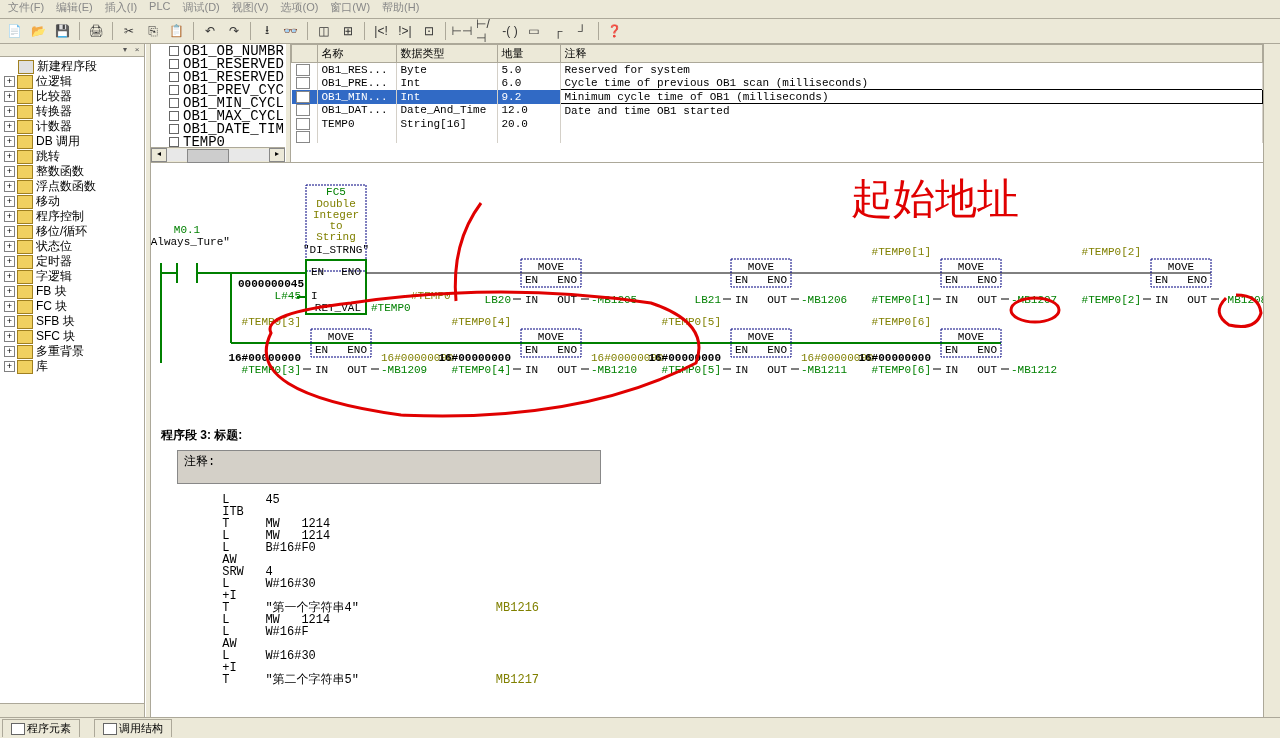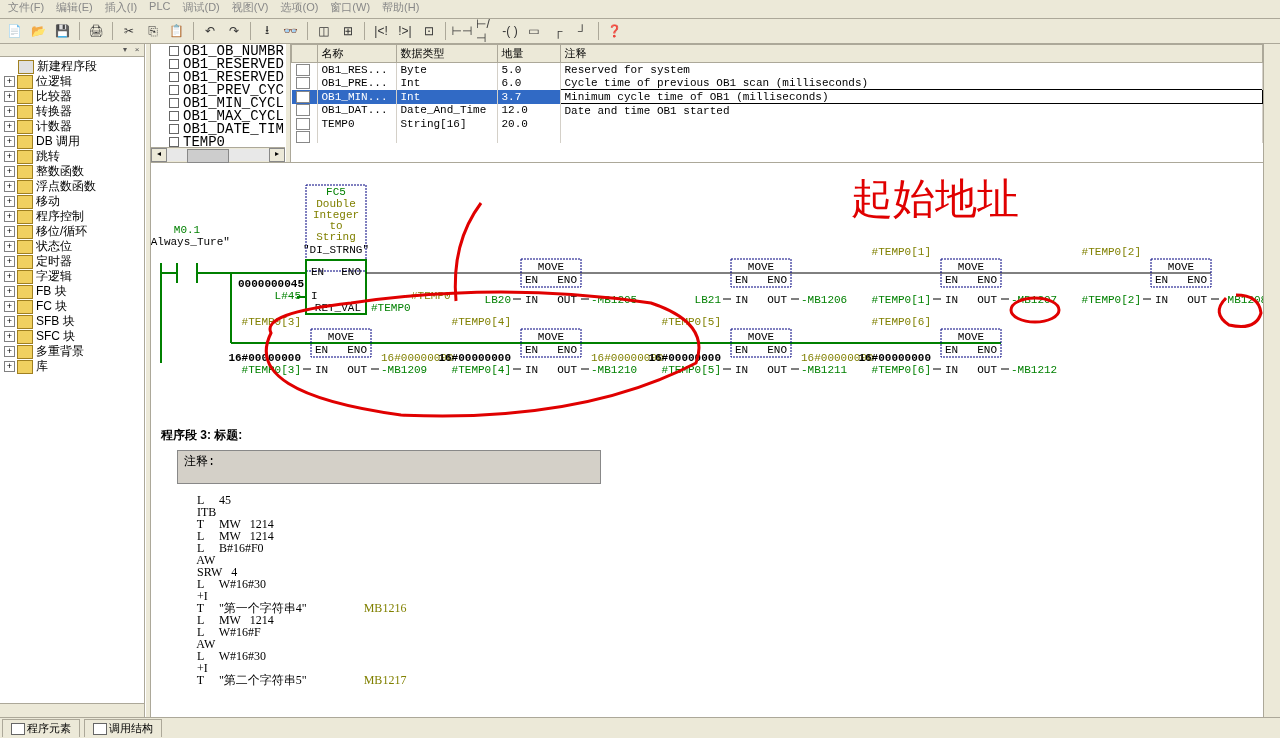--- a/index.html
+++ b/index.html
@@ -29,25 +29,25 @@
 .obscroll .arr{width:14px;height:12px;background:#ece9d8;border:1px solid #888;text-align:center;font-size:8px;line-height:10px}
 .vartable{flex:1;overflow:auto;font-family:"Courier New",monospace;font-size:11px}
 .vartable table{border-collapse:collapse;width:100%}
 .vartable th{background:#ece9d8;border:1px solid #aca899;text-align:left;padding:1px 4px;font-weight:normal;height:13px}
 .vartable td{border-right:1px solid #d4d0c8;padding:0 4px;height:13px;white-space:nowrap}
 .vartable tr.sel td{background:#316ac5;color:#fff}
 .vartable tr.sel td:last-child{background:#fff;color:#000;border:1px solid #000}
 .vartable .ico{display:inline-block;width:12px;height:10px;background:#fff;border:1px solid #888;margin-right:3px;vertical-align:middle}
 .ladder{flex:1;overflow:auto;position:relative;background:#fff;font-family:"Courier New",monospace;font-size:11px}
 .ladsvg{display:block}
-.stlsection{padding:8px 0 8px 28px;font-family:Liberation Serif, serif;font-size:12px;line-height:12px;white-space:pre}
+.stlsection{padding:8px 0 8px 28px;font-family:Liberation Mono, monospace;font-size:12px;line-height:12px;white-space:pre}
 .seghdr{padding:4px 10px;font-size:12px;font-family:"SimSun",sans-serif}
 .commentbox{margin:2px 26px;border:1px solid #888;background:#d4d0c8;height:28px;padding:2px 6px;font-size:12px;width:410px}
 .bottombar{position:fixed;bottom:0;left:0;right:0;height:20px;background:#ece9d8;border-top:1px solid #aca899;display:flex;align-items:center;padding-left:2px}
-.bottombar .tab{border:1px solid #aca899;border-bottom:none;background:#ece9d8;padding:1px 8px;font-size:11px;margin-right:4px;display:flex;align-items:center;gap:2px}
+.bottombar .tab{border:1px solid #aca899;border-bottom:none;background:#ece9d8;padding:1px 8px;font-size:11px;margin-right:14px;display:flex;align-items:center;gap:2px}
 .bottombar .tab .ti{width:12px;height:10px;background:#fff;border:1px solid #666}
 .dragbar{width:4px;background:#ece9d8;border-left:1px solid #fff;border-right:1px solid #aca899;cursor:col-resize}
 .vsb{width:16px;background:#ece9d8;border-left:1px solid #aca899}
 text.lbl{font-family:"Courier New",monospace;font-size:11px}
 text.grn{fill:#008000}
 text.olv{fill:#808000}
 text.blk{fill:#000}
 .annot{stroke:#e00000;stroke-width:3;fill:none}
 </style>
 </head>
@@ -266,21 +266,21 @@
                 <td><span class="ico"></span></td>
                 <td>OB1_PRE...</td>
                 <td>Int</td>
                 <td>6.0</td>
                 <td>Cycle time of previous OB1 scan (milliseconds)</td>
               </tr>
               <tr class="sel">
                 <td><span class="ico"></span></td>
                 <td>OB1_MIN...</td>
                 <td>Int</td>
-                <td>3.7</td>
+                <td>9.2</td>
                 <td>Minimum cycle time of OB1 (milliseconds)</td>
               </tr>
               <tr>
                 <td><span class="ico"></span></td>
                 <td>OB1_DAT...</td>
                 <td>Date_And_Time</td>
                 <td>12.0</td>
                 <td>Date and time OB1 started</td>
               </tr>
               <tr>

